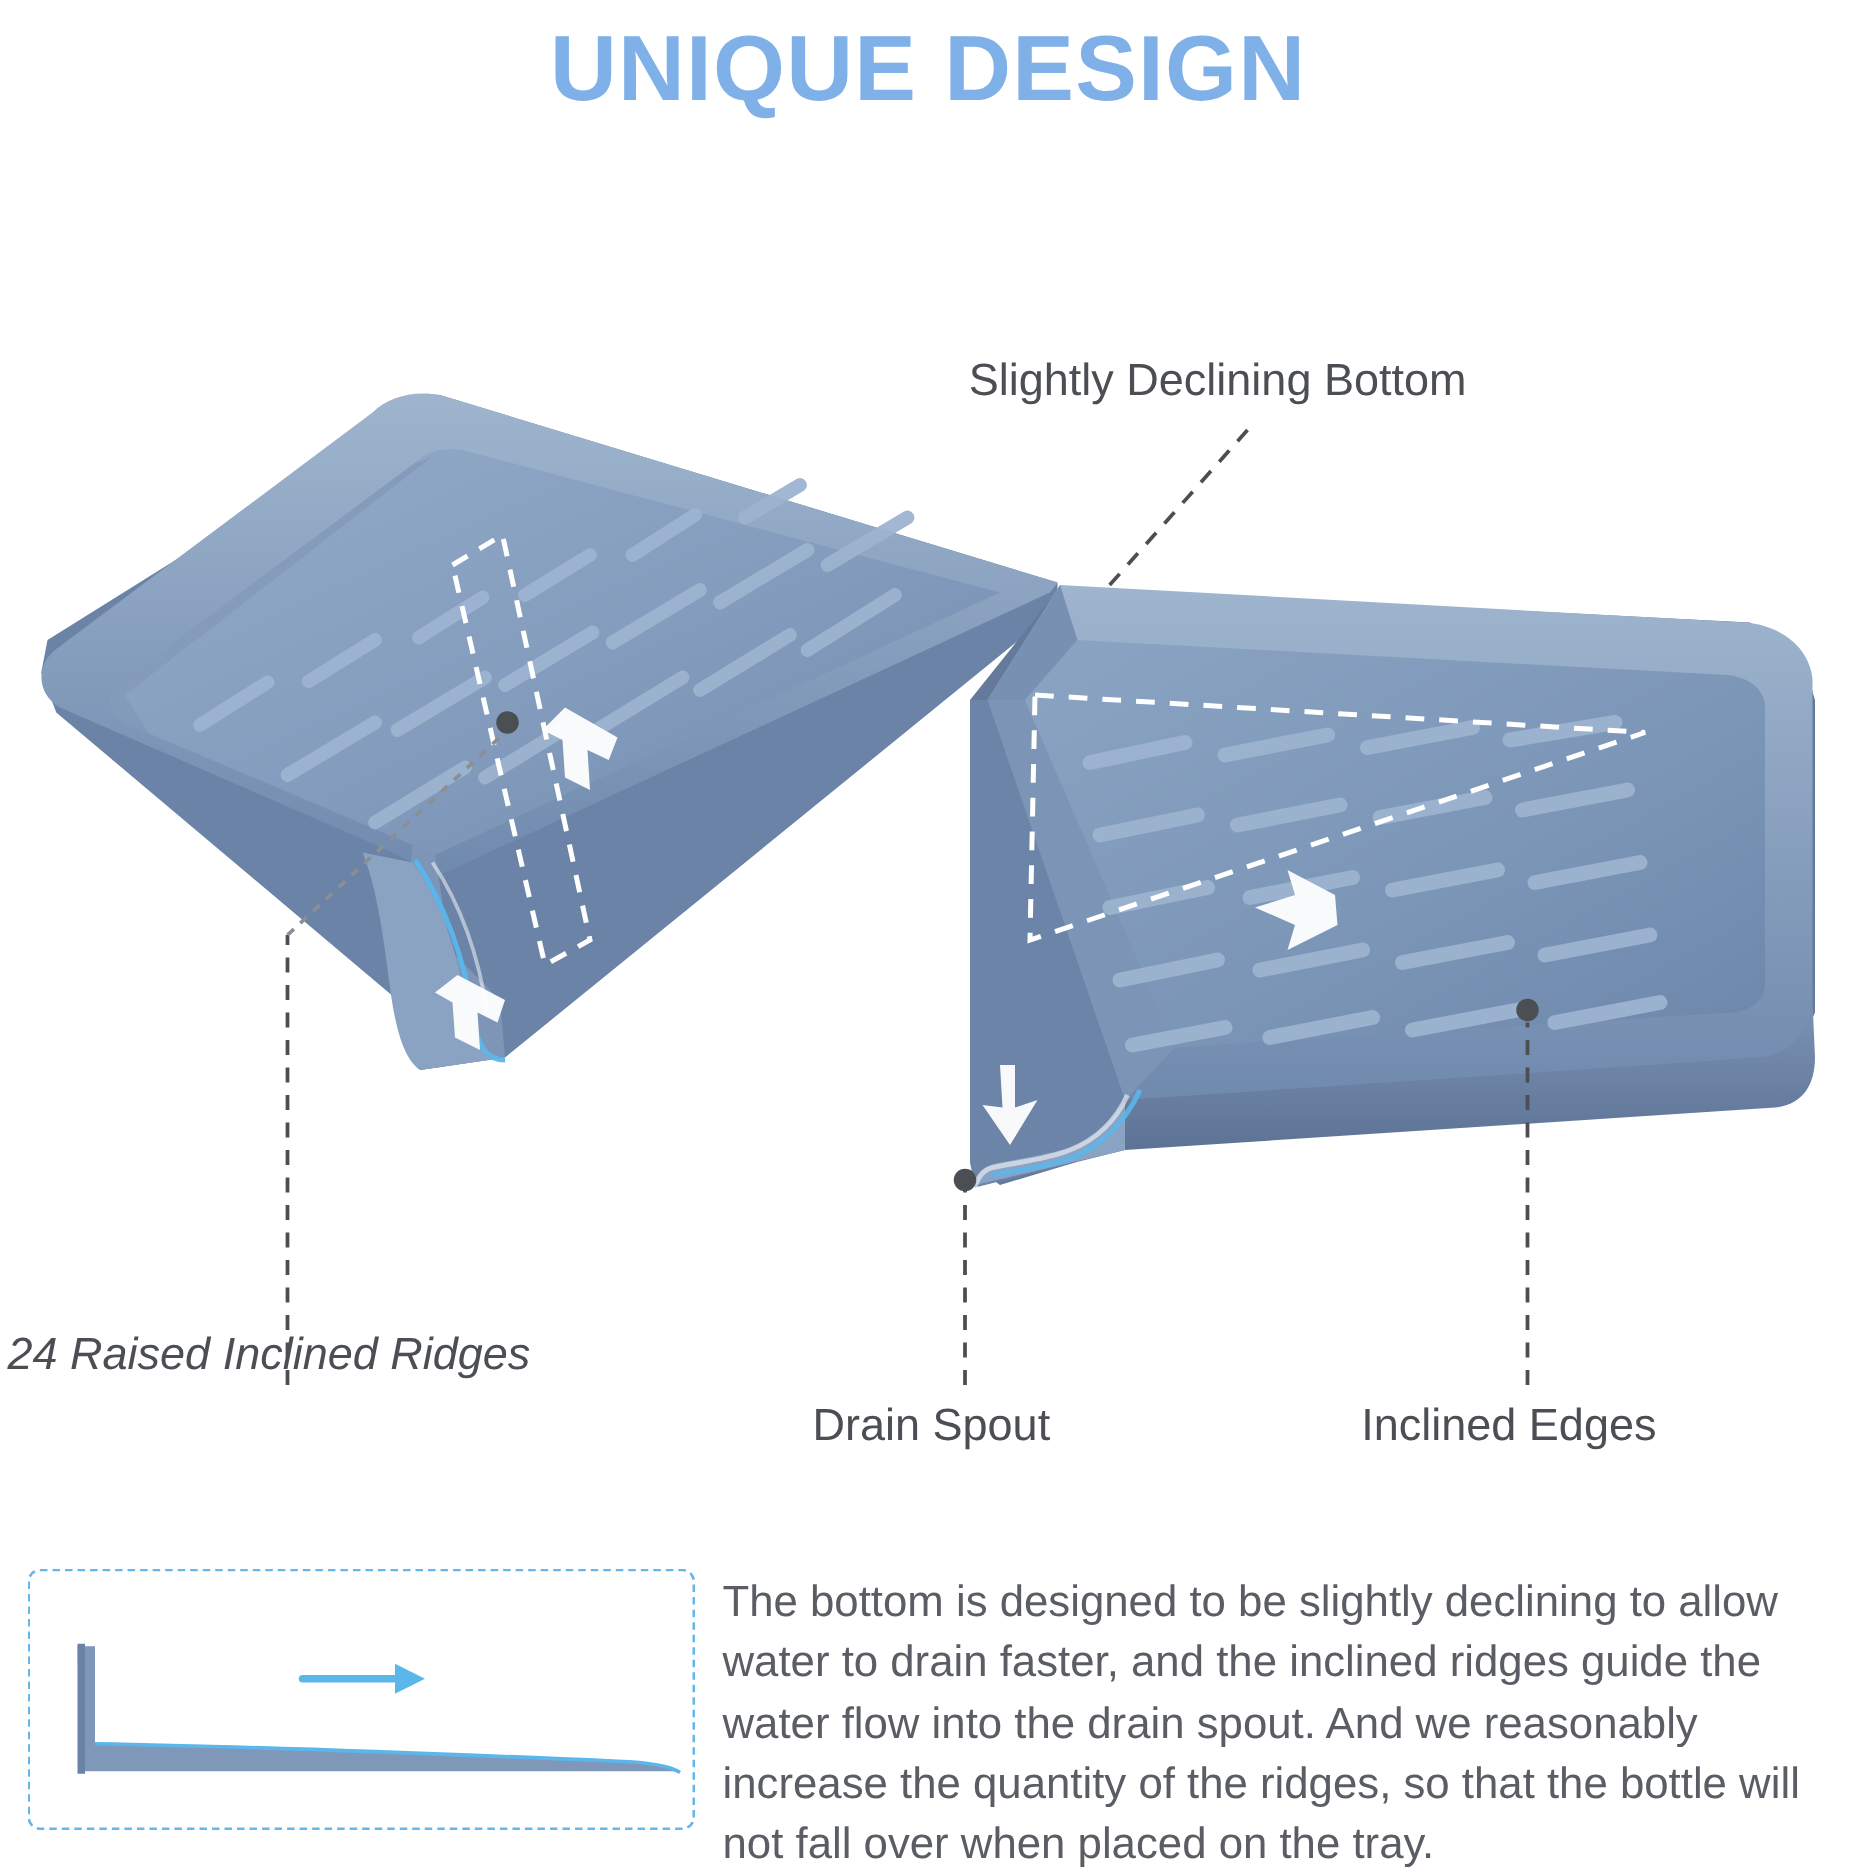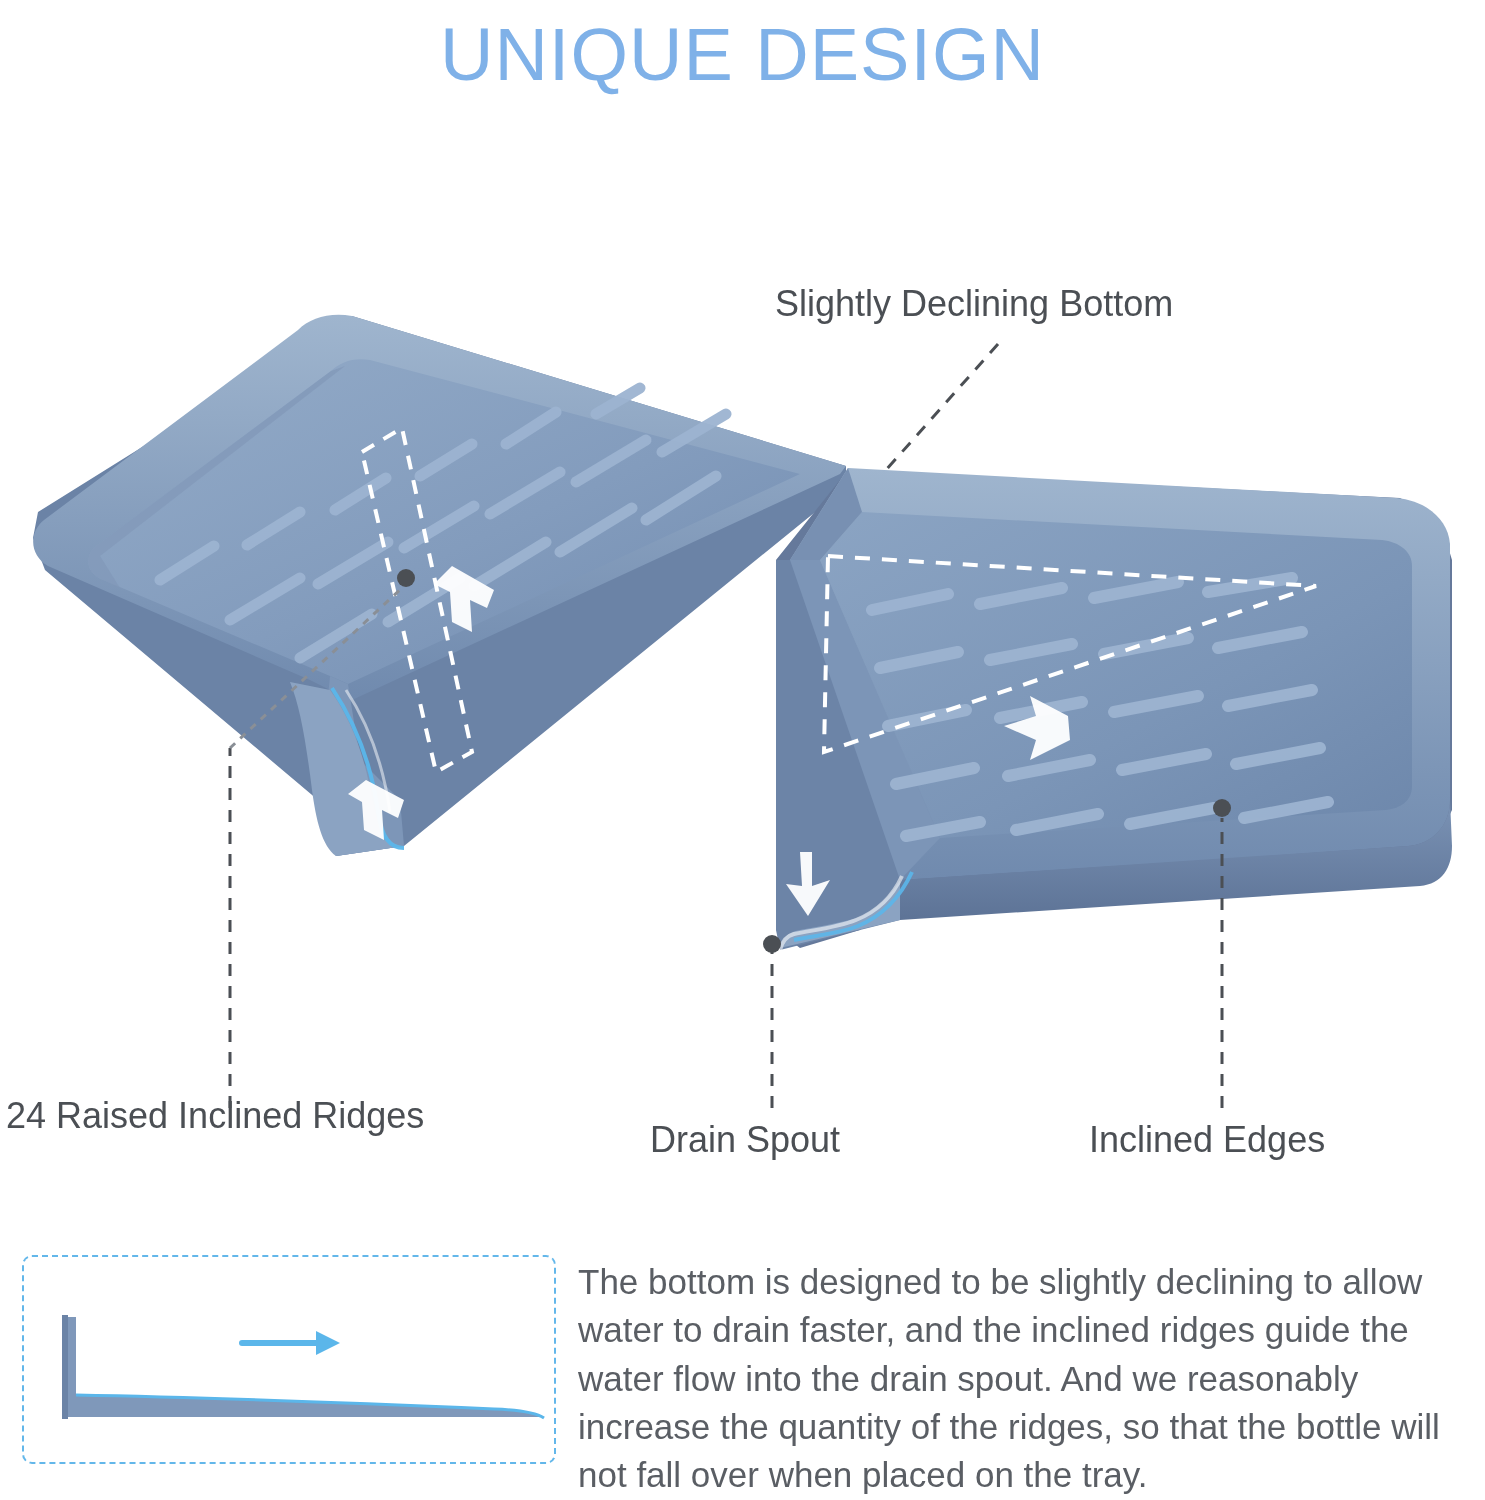--- a/index.html
+++ b/index.html
@@ -16,21 +16,21 @@
   }
 
   .headline {
     position: absolute;
     top: 18px;
     left: 0;
     width: 1485px;
     text-align: center;
     color: #7fb1e8;
     font-size: 74px;
-    font-weight: normal;
+    font-weight: bold;
     letter-spacing: 1px;
     line-height: 1;
   }
 
   .stage {
     position: absolute;
     top: 0;
     left: 0;
     width: 1485px;
     height: 1500px;
@@ -38,21 +38,21 @@
   }
 
   .callout {
     position: absolute;
     color: #4b4f54;
     font-size: 36px;
     white-space: nowrap;
   }
 
   #c-declining { top: 283px; left: 775px; }
-  #c-ridges    { top: 1095px; left: 6px; }
+  #c-ridges    { top: 1062px; left: 6px; font-style: italic; }
   #c-spout     { top: 1119px; left: 650px; text-align: right; }
   #c-edges     { top: 1119px; left: 1089px; }
 
   .body-text {
     position: absolute;
     top: 1258px;
     left: 578px;
     width: 890px;
     color: #5a5e64;
     font-size: 35px;

